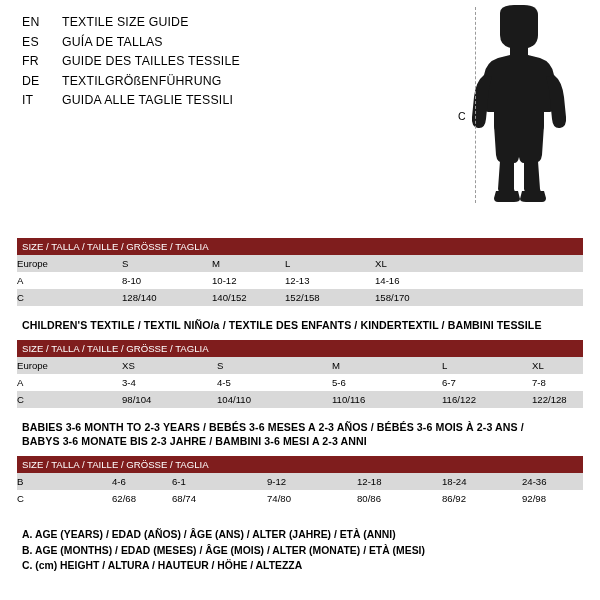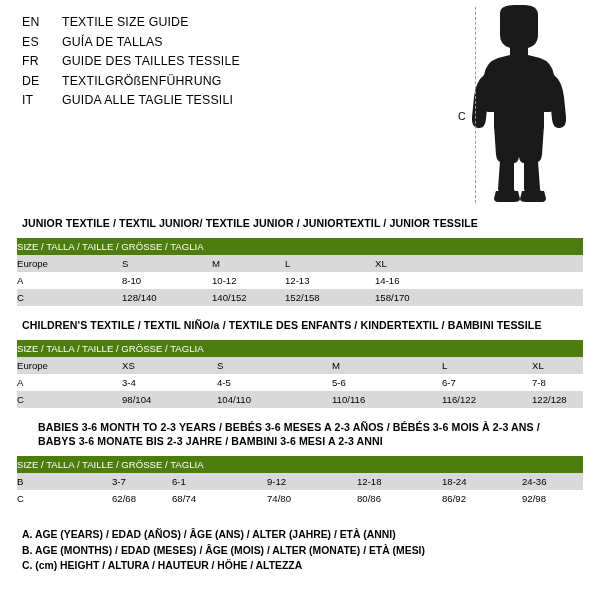--- a/index.html
+++ b/index.html
@@ -72,42 +72,42 @@
   
   .section-title {
     position: absolute;
     left: 22px;
     font-size: 10.6px;
     font-weight: bold;
     letter-spacing: 0.1px;
   }
   .section-title.multi {
     line-height: 13.5px;
-    margin-left: 16px;
   }
 
   
   table.size-table {
     position: absolute;
     left: 17px;
     width: 566px;
     border-collapse: collapse;
     font-size: 9.6px;
   }
   table.size-table td {
     padding: 0;
     height: 17px;
     vertical-align: middle;
     white-space: nowrap;
   }
   tr.head-row td {
-    background: #4d7c0f;
+    background: #7f1d1d;
     color: #ffffff;
     font-weight: normal;
     font-size: 9.6px;
+    padding-left: 5px;
   }
   tr.band td {
     background: #d9d9d9;
   }
   tr.plain td {
     background: #ffffff;
   }
   td.label-col {
     padding-left: 5px;
     width: 88px;
@@ -179,21 +179,20 @@
         <path d="M60 156 L74 156 L74 184 L76 190 L60 190 L58 184 Z"></path>
 
         <path d="M84 156 L98 156 L100 184 L102 190 L86 190 L84 184 Z"></path>
 
         <path d="M56 186 L78 186 L80 194 Q80 197 74 197 L58 197 Q54 197 54 193 Z"></path>
         <path d="M82 186 L104 186 L106 193 Q106 197 102 197 L86 197 Q80 197 80 194 Z"></path>
       </g>
     </svg>
   </div>
 
-  <div class="section-title" style="top:217px;">JUNIOR TEXTILE / TEXTIL JUNIOR/ TEXTILE JUNIOR / JUNIORTEXTIL / JUNIOR TESSILE</div>
 
   <table class="size-table" style="top:238px;">
     <tbody>
         <tr class="head-row">
       <td class="label-col" colspan="5">SIZE / TALLA / TAILLE / GRÖSSE / TAGLIA</td>
     </tr>
     <tr class="band">
       <td class="label-col" style="width: 105px;">Europe</td>
       <td class="datacol" style="width: 90px;">S</td>
       <td class="datacol" style="width: 73px;">M</td>
@@ -256,21 +255,21 @@
     <div>BABYS 3-6 MONATE BIS 2-3 JAHRE / BAMBINI 3-6 MESI A 2-3 ANNI</div>
   </div>
 
   <table class="size-table" style="top:456px;">
     <tbody>
         <tr class="head-row">
       <td class="label-col" colspan="7">SIZE / TALLA / TAILLE / GRÖSSE / TAGLIA</td>
     </tr>
     <tr class="band">
       <td class="label-col" style="width: 95px;">B</td>
-      <td class="datacol" style="width: 60px;">3-7</td>
+      <td class="datacol" style="width: 60px;">4-6</td>
       <td class="datacol" style="width: 95px;">6-1</td>
       <td class="datacol" style="width: 90px;">9-12</td>
       <td class="datacol" style="width: 85px;">12-18</td>
       <td class="datacol" style="width: 80px;">18-24</td>
       <td class="datacol" style="width: 61px;">24-36</td>
     </tr>
     <tr class="plain">
       <td class="label-col" style="width: 95px;">C</td>
       <td class="datacol" style="width: 60px;">62/68</td>
       <td class="datacol" style="width: 95px; margin-left: 17px;">68/74</td>

